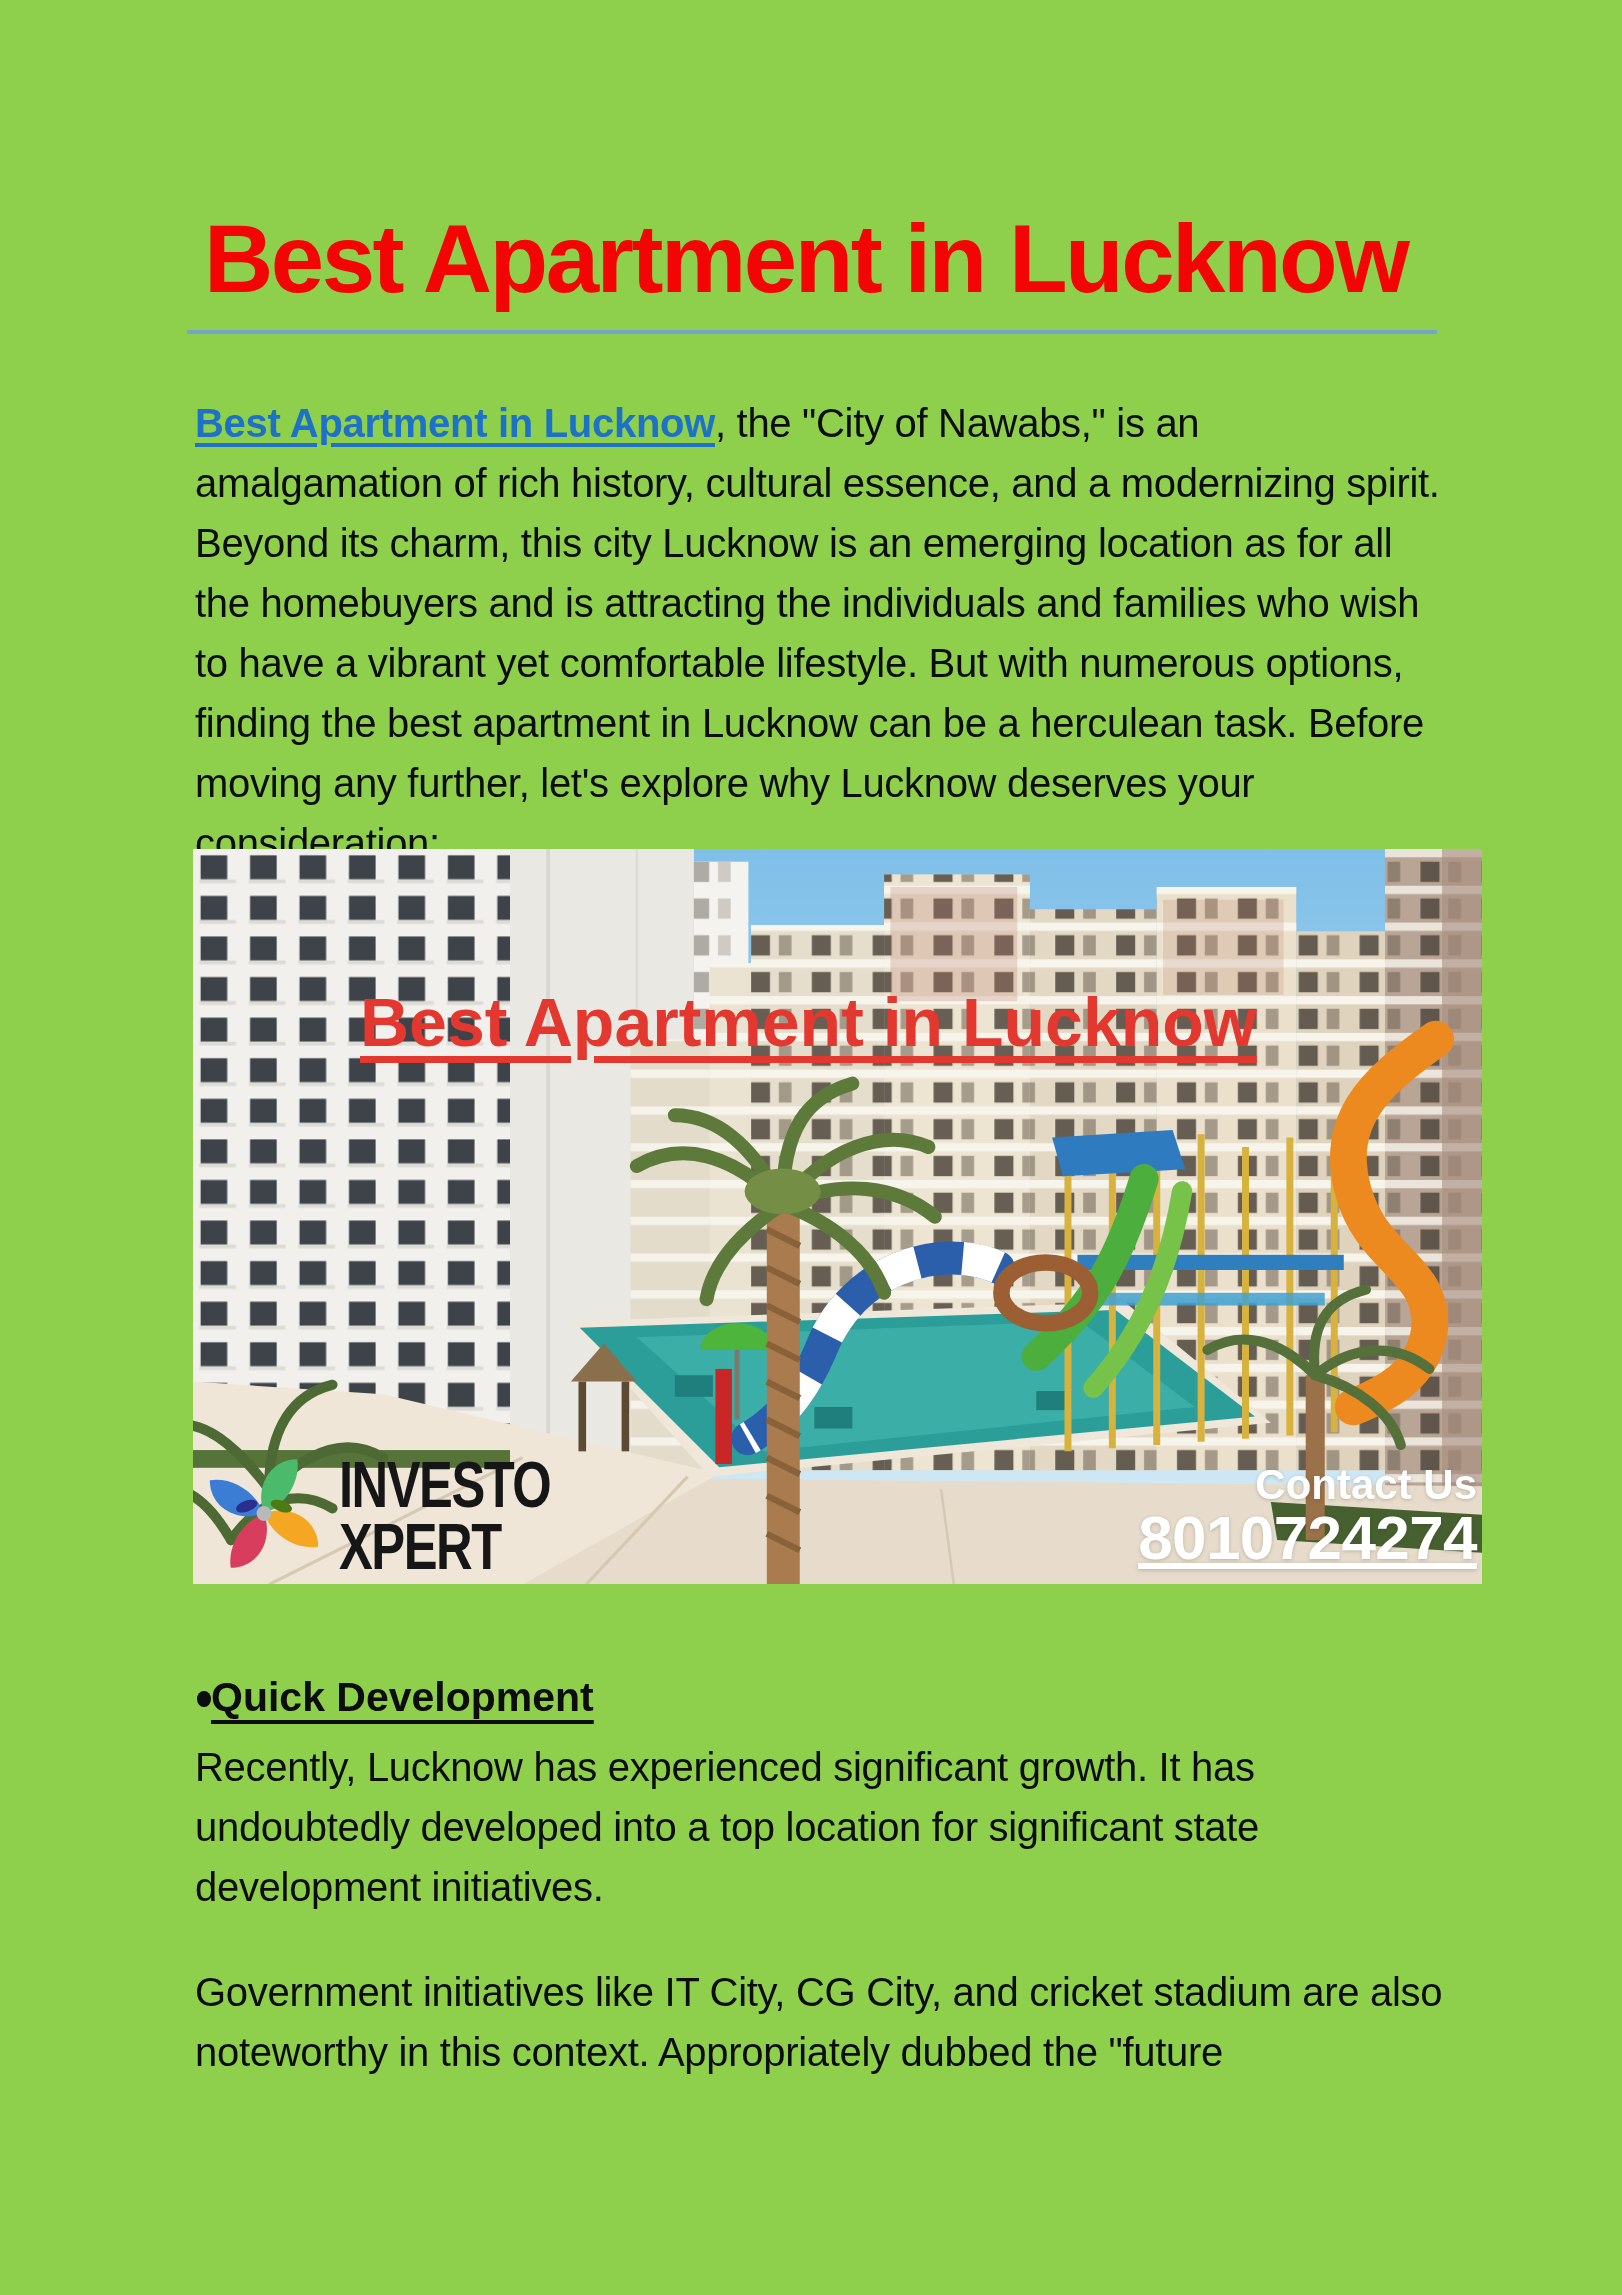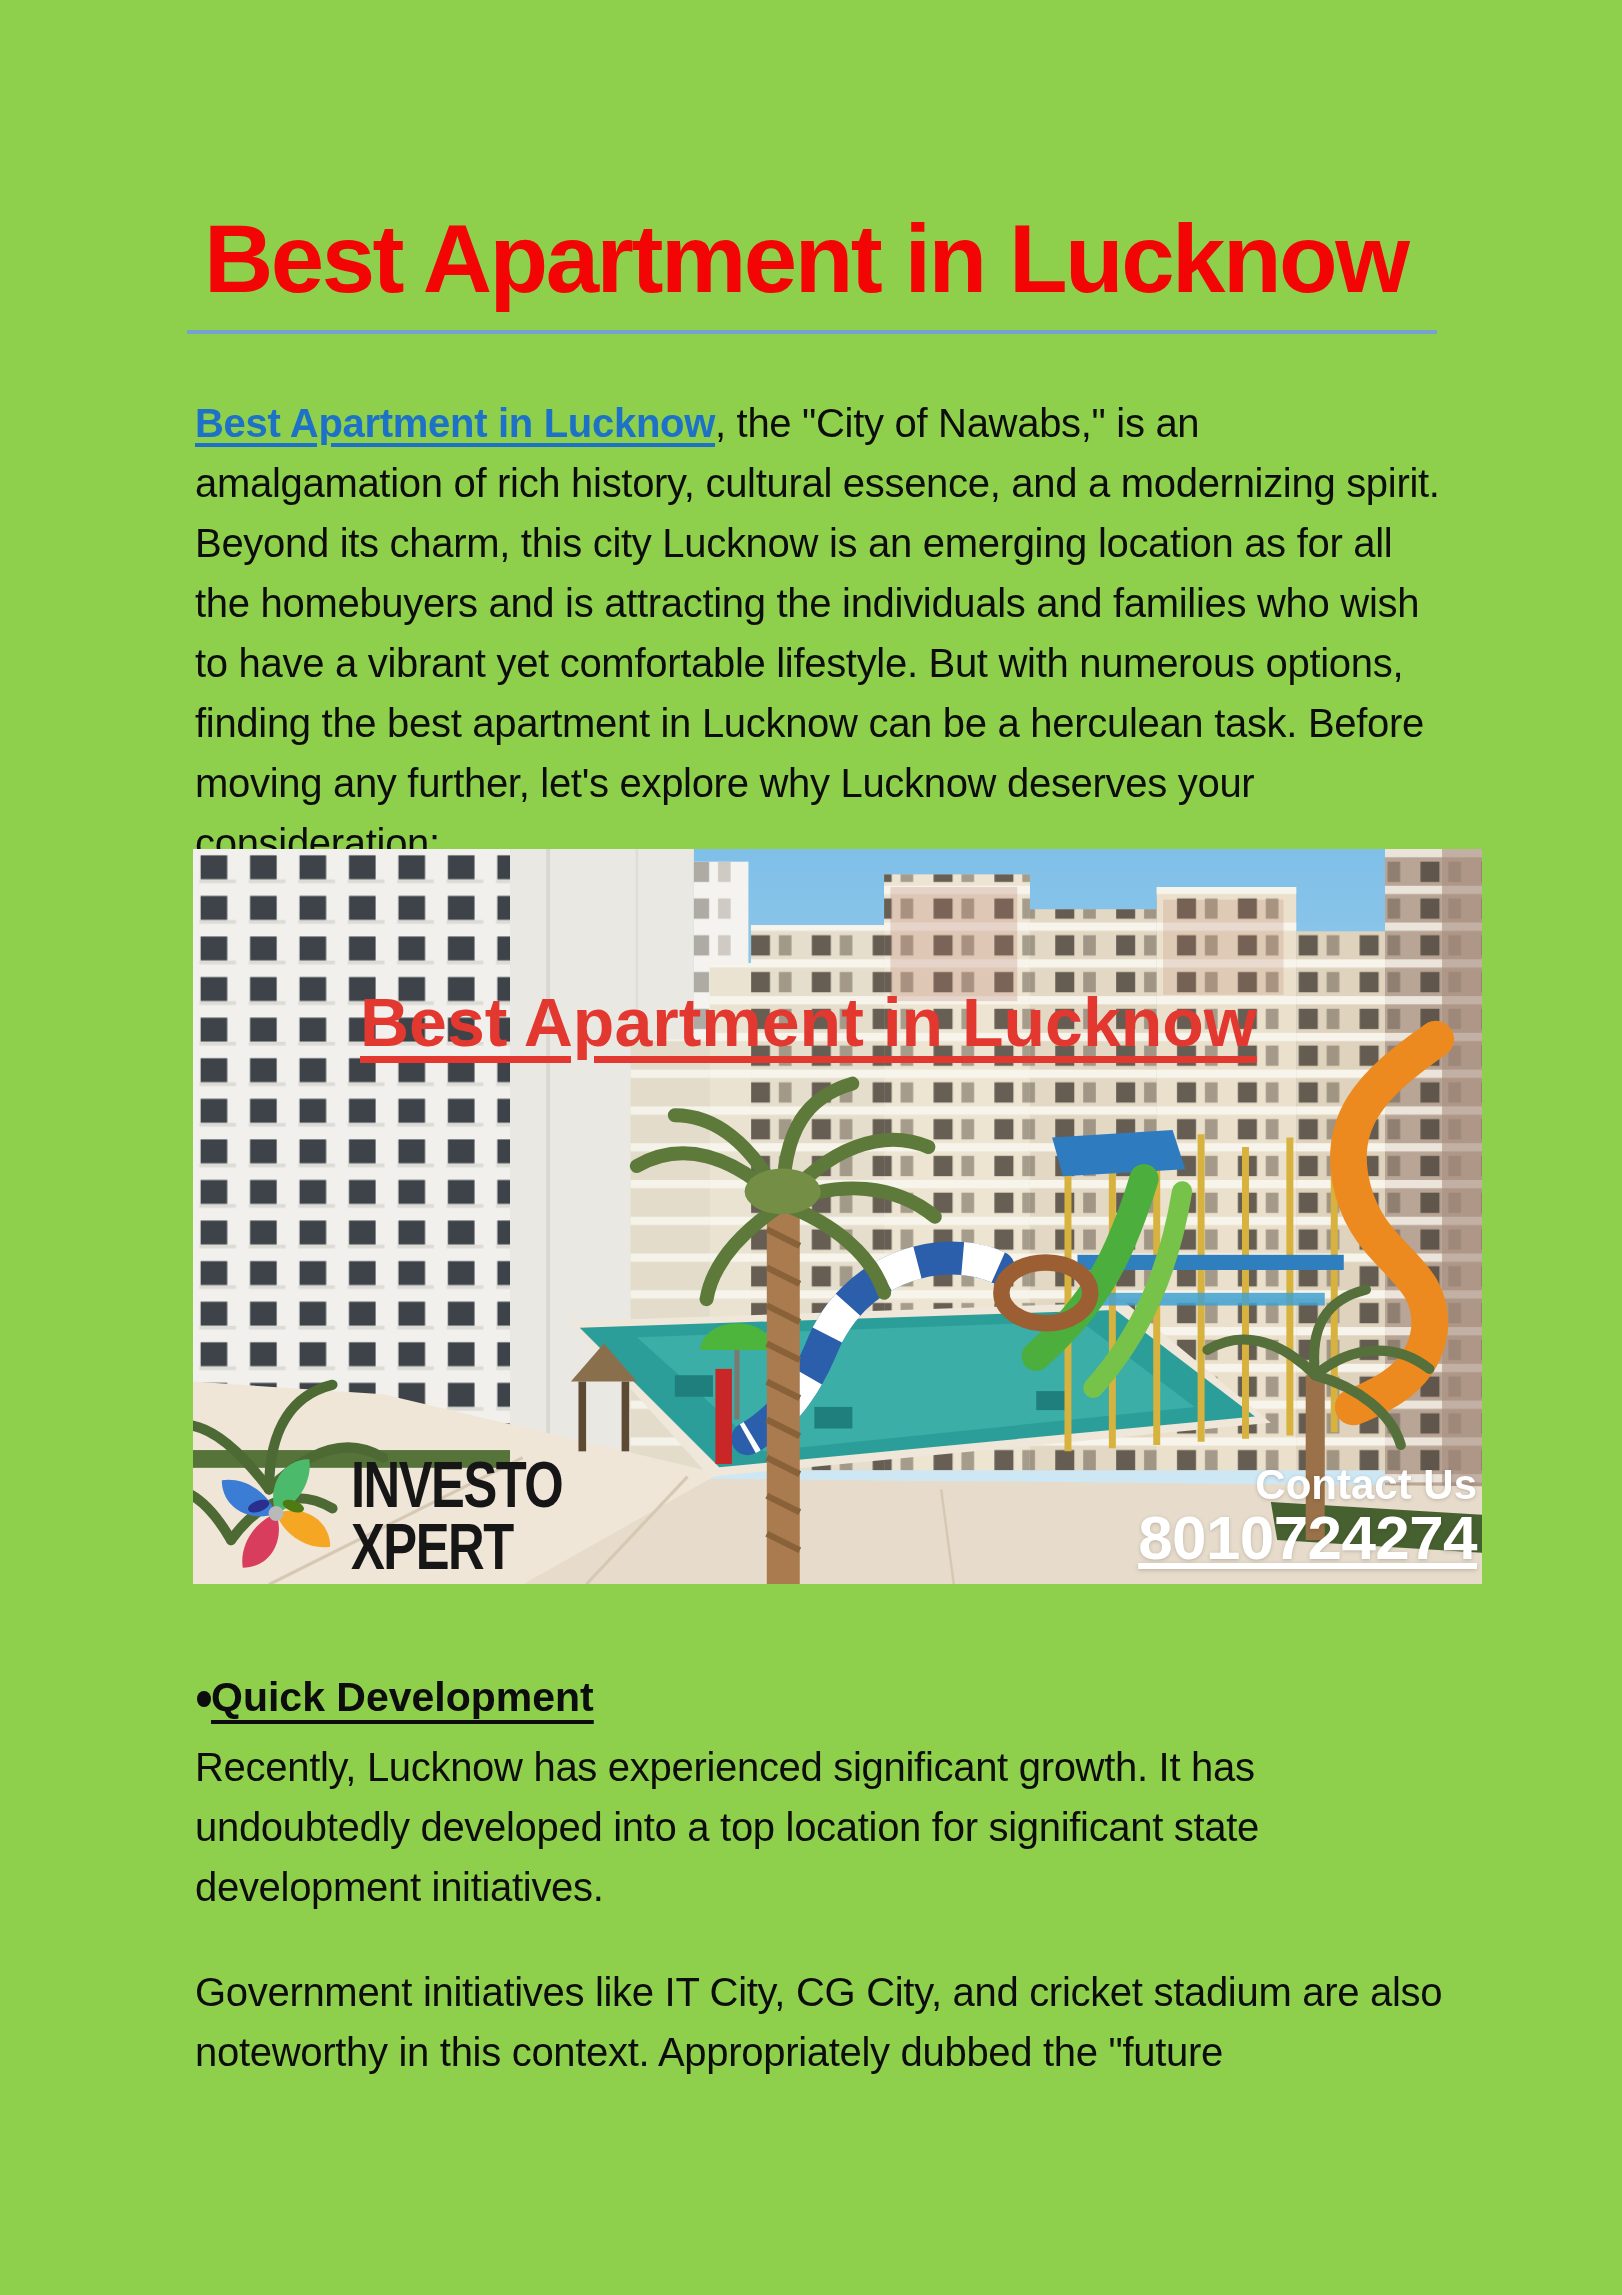--- a/index.html
+++ b/index.html
@@ -52,21 +52,21 @@
     position:absolute;left:193px;top:849px;width:1289px;height:735px;
     overflow:hidden;background:#BFE0F0;
   }
   .hero svg.scene{position:absolute;inset:0;display:block;}
   .hero-title{
     position:absolute;left:167px;top:134px;
     font-size:68px;font-weight:700;color:var(--overlay-red);white-space:nowrap;
     text-decoration:underline;text-decoration-thickness:7px;text-underline-offset:10px;
   }
   .logo{
-    position:absolute;left:21px;bottom:0px;
+    position:absolute;left:9px;bottom:0px;
     display:flex;align-items:center;gap:12.7px;
   }
   .logo-icon{width:124px;height:136px;display:block;}
   .logo-text{
     display:flex;flex-direction:column;
     font-size:65px;font-weight:700;line-height:0.95;letter-spacing:-1.9px;
     color:var(--logo-black);
     transform:scaleX(0.78);transform-origin:left center;
     white-space:nowrap;
   }

